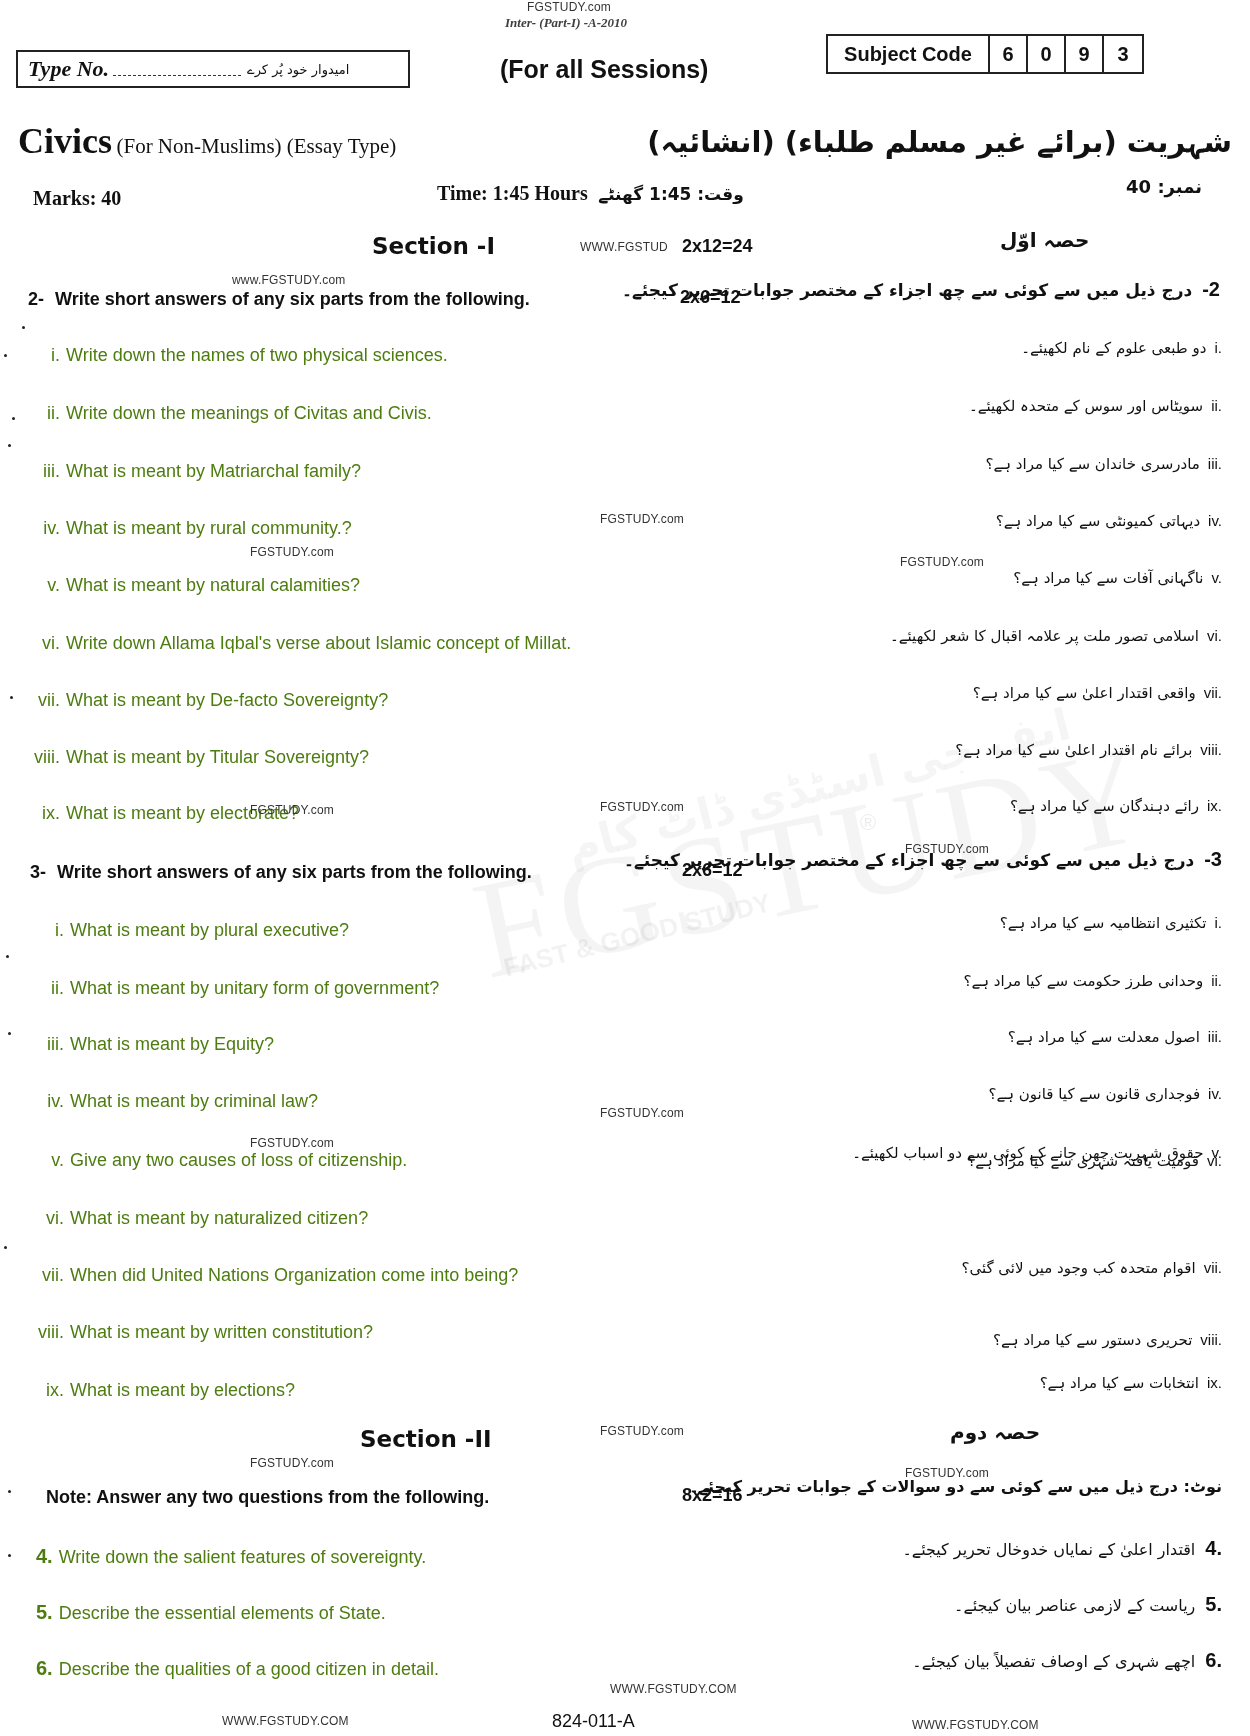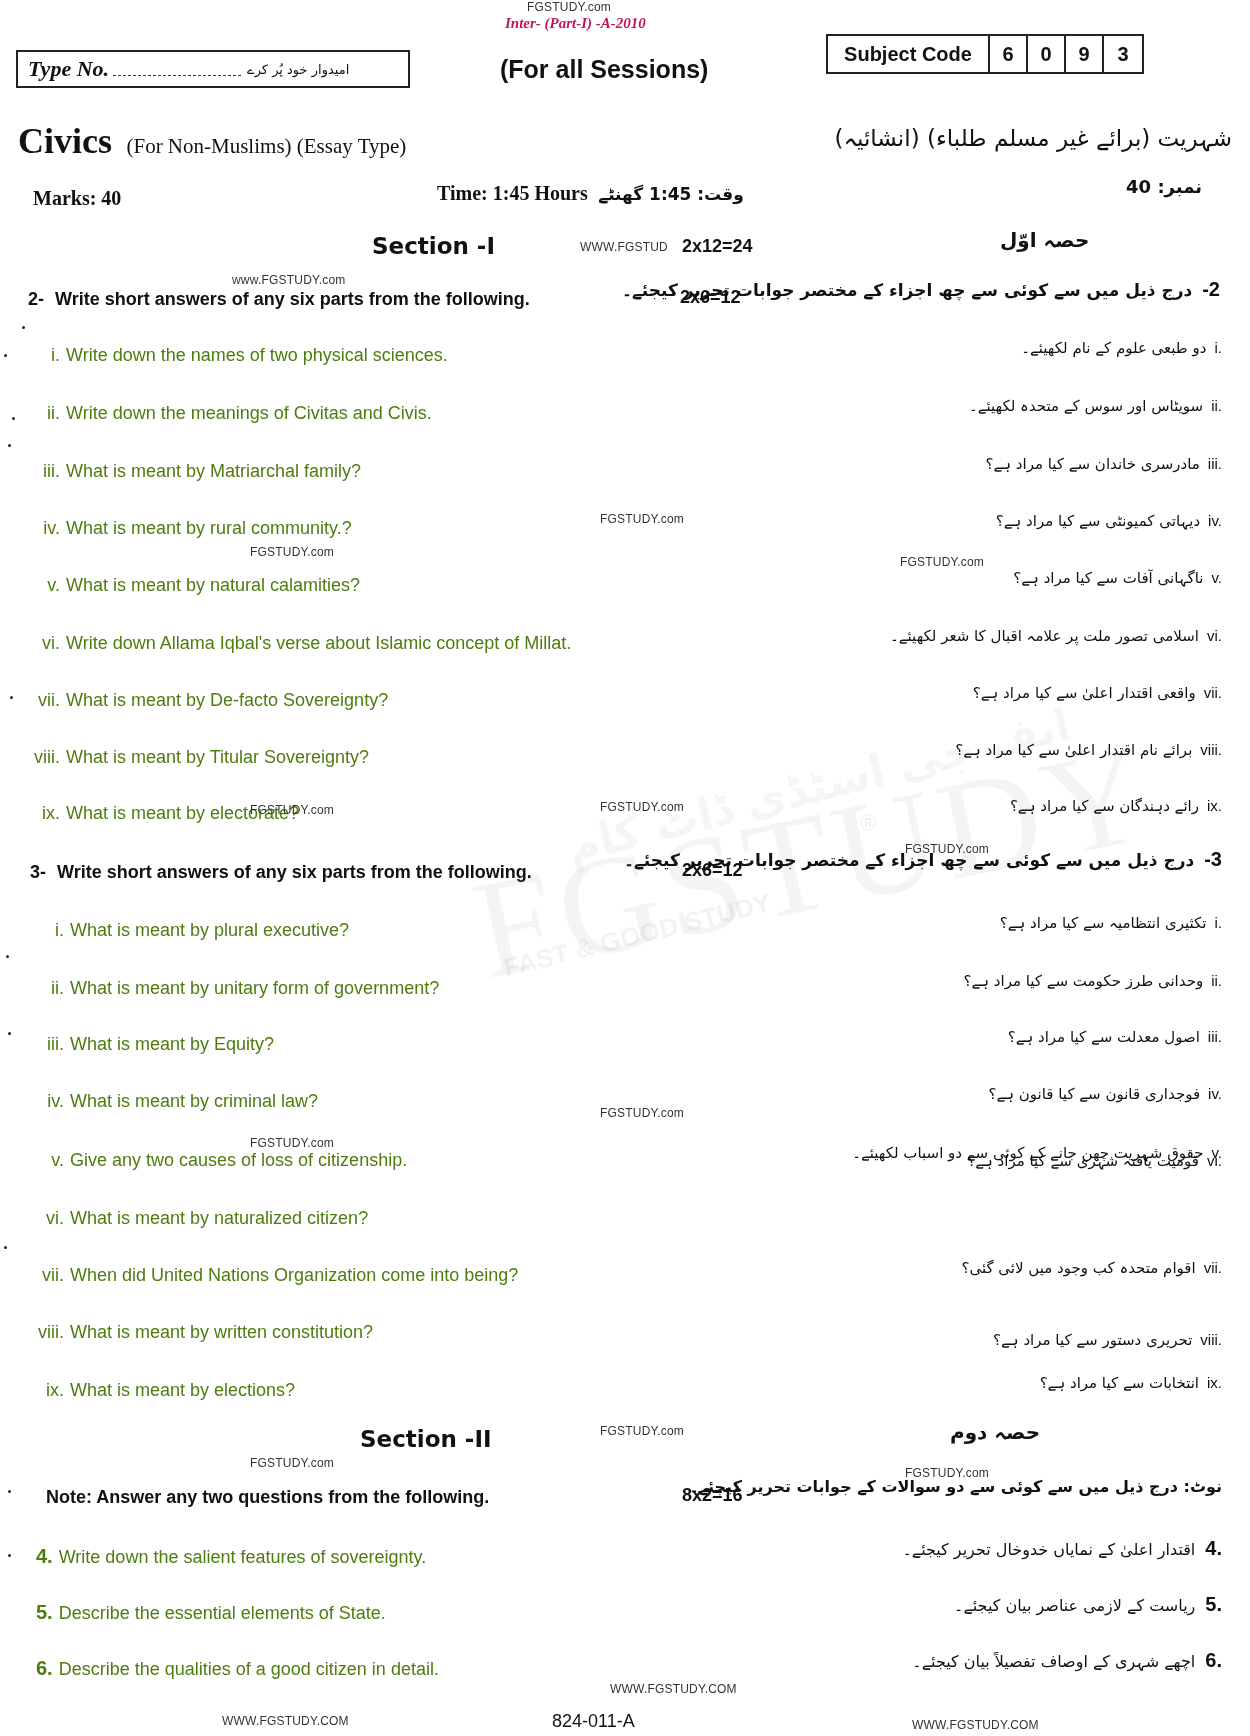--- a/index.html
+++ b/index.html
@@ -3,35 +3,35 @@
 <meta charset="utf-8">
 <style>
   * { box-sizing: border-box; margin: 0; padding: 0; }
   html, body { width: 1250px; height: 1736px; background: #ffffff; overflow: hidden; }
   body { position: relative; font-family: "Liberation Sans", sans-serif; color: #111; }
 
   .abs { position: absolute; white-space: nowrap; }
   .wm { font-family: "Liberation Sans", sans-serif; font-size: 12px; color: #333; letter-spacing: 0.2px; }
 
   
-  .inter-code { font-family: "Liberation Serif", serif; font-style: italic; font-weight: bold; font-size: 15px; color: #be185d; text-align: right; }
+  .inter-code { font-family: "Liberation Serif", serif; font-style: italic; font-weight: bold; font-size: 13px; color: #404040; text-align: right; }
   .rollbox { border: 2px solid #222; height: 38px; display: flex; align-items: center; padding: 0 10px; }
   .roll-label { font-family: "Liberation Serif", serif; font-style: italic; font-weight: bold; font-size: 22px; }
   .roll-line { display: inline-block; width: 128px; border-bottom: 1px dashed #333; height: 14px; margin: 0 6px 0 4px; }
   .roll-urdu { font-family: "DejaVu Sans", sans-serif; font-size: 13px; direction: rtl; }
   .sessions { font-weight: bold; font-size: 25px; }
   .subj-table { display: flex; border: 2px solid #222; height: 40px; }
   .subj-table div { border-right: 2px solid #222; display: flex; align-items: center; justify-content: center; font-weight: bold; font-size: 20px; }
   .subj-table div:last-child { border-right: none; }
   .subj-label { width: 162px; }
   .subj-digit { width: 38px; }
 
   .civics { font-family: "Liberation Serif", serif; font-weight: bold; font-size: 36px; }
   .civics-sub { font-family: "Liberation Serif", serif; font-size: 21px; }
-  .urdu-title { font-family: "DejaVu Sans", sans-serif; font-size: 23px; font-weight: normal; direction: rtl; }
+  .urdu-title { font-family: "DejaVu Sans", sans-serif; font-size: 29px; font-weight: bold; direction: rtl; }
   .marks { font-family: "Liberation Serif", serif; font-weight: bold; font-size: 20px; }
   .time { font-family: "Liberation Serif", serif; font-weight: bold; font-size: 20px; }
   .urdu-time { font-family: "DejaVu Sans", sans-serif; font-weight: bold; font-size: 17px; direction: rtl; }
 
   .section-title { font-family: "DejaVu Sans", sans-serif; font-weight: bold; font-size: 23px; }
   .marks-box { font-weight: bold; font-size: 18px; }
   .q-head { font-weight: bold; font-size: 18px; }
   .q-item { font-size: 18px; color: #4d7c0f; }
   .q-num { font-weight: bold; font-size: 20px; }
 
@@ -67,21 +67,21 @@
 <div class="abs subj-table" style="left:826px; top:34px;">
   <div class="subj-label">Subject Code</div>
   <div class="subj-digit">6</div>
   <div class="subj-digit">0</div>
   <div class="subj-digit">9</div>
   <div class="subj-digit">3</div>
 </div>
 
 <div class="abs" style="left:18px; top:120px;">
   <span class="civics">Civics</span>
-  <span class="civics-sub" style="margin-left:10px;">(For Non-Muslims) (Essay Type)</span>
+  <span class="civics-sub" style="">(For Non-Muslims) (Essay Type)</span>
 </div>
 <div class="abs urdu-title" style="right:18px; top:125px;">شہریت (برائے غیر مسلم طلباء) (انشائیہ)</div>
 
 <div class="abs marks" style="left:33px; top:187px;">Marks: 40</div>
 <div class="abs" style="left:437px; top:182px;">
   <span class="time">Time: 1:45 Hours</span>
   <span class="urdu-time" style="margin-left:6px;">وقت: 1:45 گھنٹے</span>
 </div>
 <div class="abs urdu-time" style="right:48px; top:176px; font-size:18px;">نمبر: 40</div>
 

